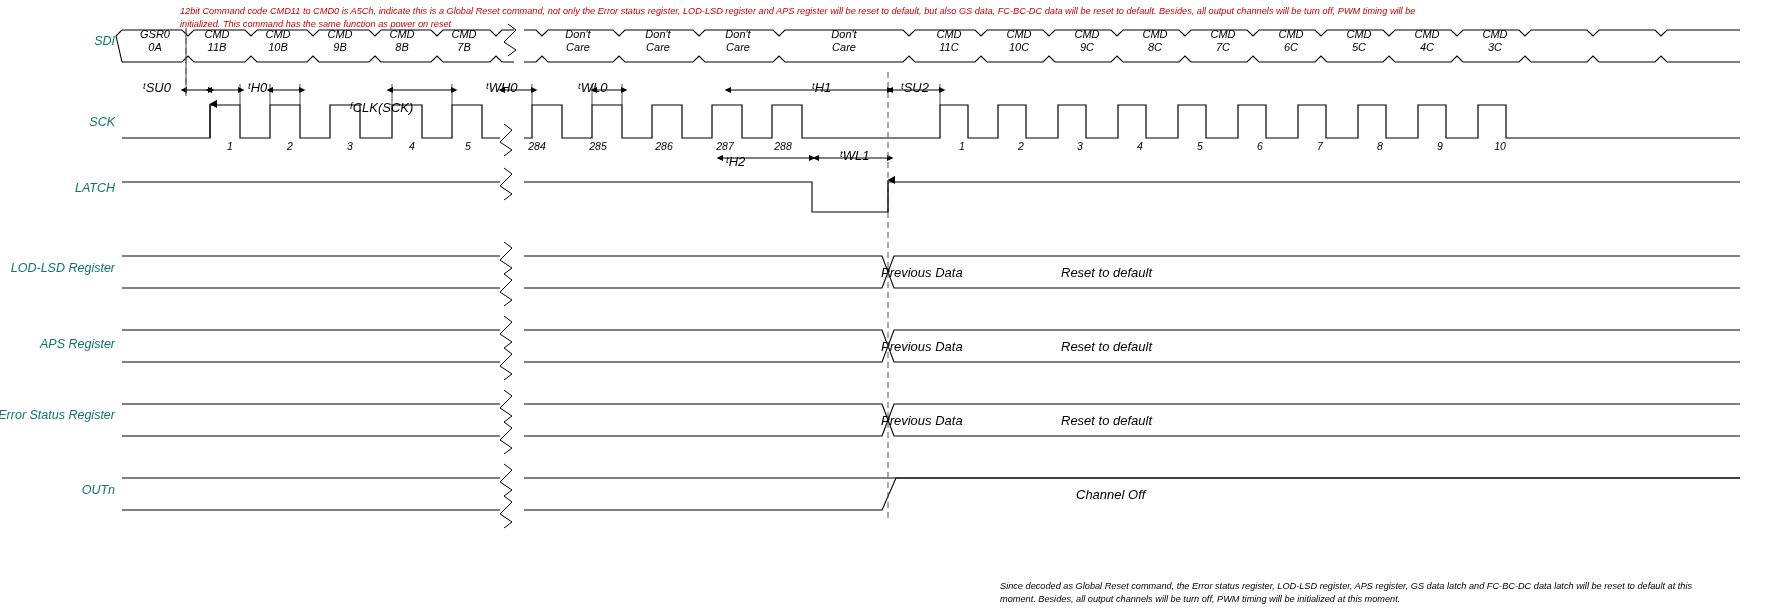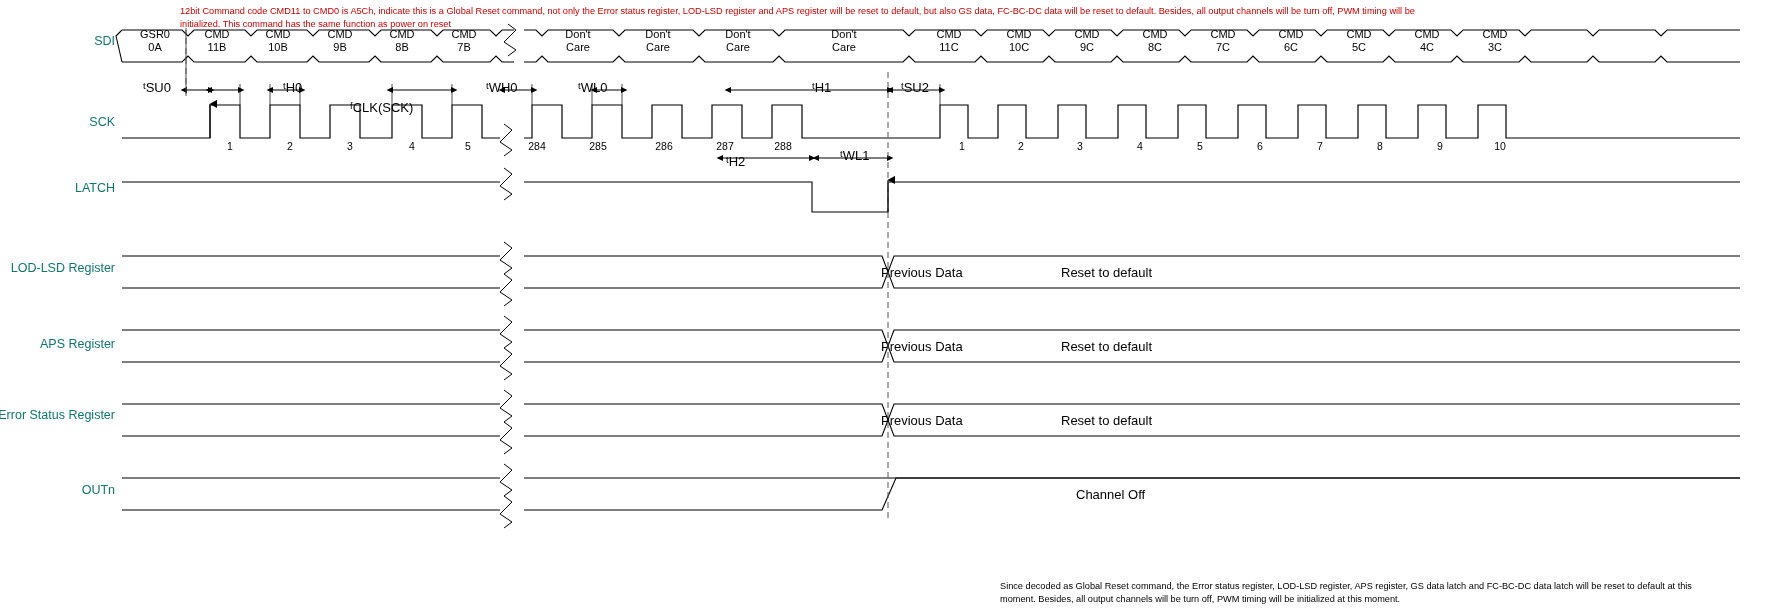--- a/index.html
+++ b/index.html
@@ -1,17 +1,17 @@
 <!DOCTYPE html>
 <html><head>
 <meta charset="utf-8">
 <style>
   html,body{margin:0;padding:0;background:#ffffff;}
   body{width:1767px;height:613px;font-family:"Liberation Sans",sans-serif;color:#000;}
-  #wrap{position:relative;width:1767px;height:613px;overflow:hidden;}
+  #wrap{position:relative;width:1767px;height:613px;overflow:hidden;font-style:italic;}
 
   .lbl{position:absolute;font-size:12.5px;color:#0f766e;text-align:right;white-space:nowrap;}
   .note{position:absolute;font-size:9.2px;color:#cc0000;line-height:1.42;white-space:normal;}
   .note2{position:absolute;font-size:9.2px;color:#000;line-height:1.45;white-space:normal;}
 
   .cell{position:absolute;text-align:center;font-size:11px;line-height:1.18;color:#000;}
   .cnum{position:absolute;font-size:10.5px;color:#000;text-align:center;}
   .tm{position:absolute;font-size:9.5px;color:#000;white-space:nowrap;}
   .tm sub{font-size:13px;}
   .state{position:absolute;font-size:13px;color:#000;white-space:nowrap;margin-left:48px;}
@@ -131,21 +131,21 @@
   <div class="cnum" style="left:1182px;top:140px;width:36px;">5</div>
   <div class="cnum" style="left:1242px;top:140px;width:36px;">6</div>
   <div class="cnum" style="left:1302px;top:140px;width:36px;">7</div>
   <div class="cnum" style="left:1362px;top:140px;width:36px;">8</div>
   <div class="cnum" style="left:1422px;top:140px;width:36px;">9</div>
   <div class="cnum" style="left:1482px;top:140px;width:36px;">10</div>
 
   <div class="tm" style="left:143px;top:80px;">
     <span>t</span><sub>SU0</sub>
   </div>
-  <div class="tm" style="left:248px;top:80px;margin-left:35px;">
+  <div class="tm" style="left:248px;top:80px;">
     <span>t</span><sub>H0</sub>
   </div>
   <div class="tm" style="left:350px;top:80px;margin-top:20px;">
     <span>f</span><sub>CLK(SCK)</sub>
   </div>
   <div class="tm" style="left:486px;top:80px;">
     <span>t</span><sub>WH0</sub>
   </div>
   <div class="tm" style="left:578px;top:80px;">
     <span>t</span><sub>WL0</sub>

